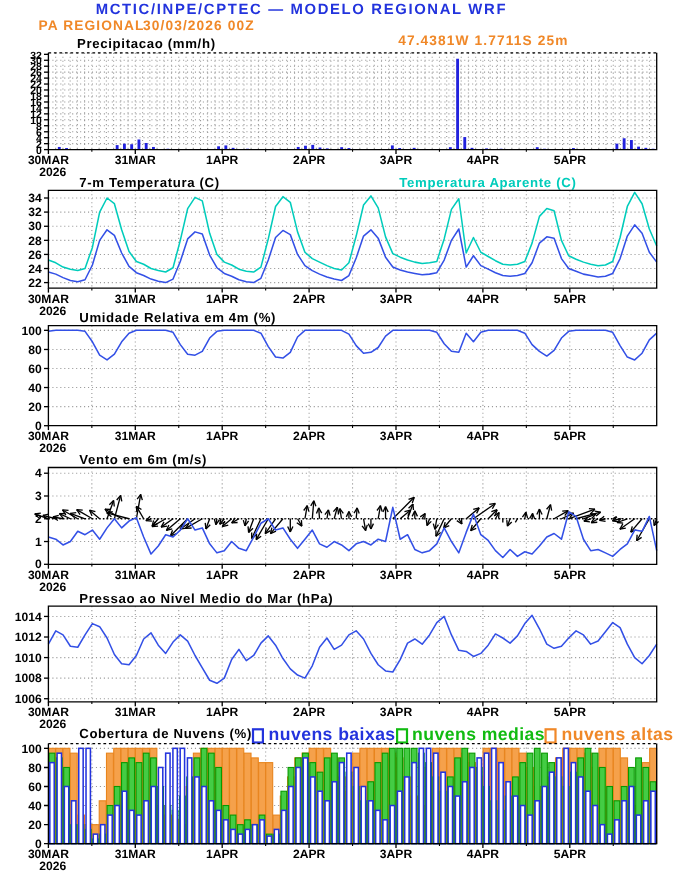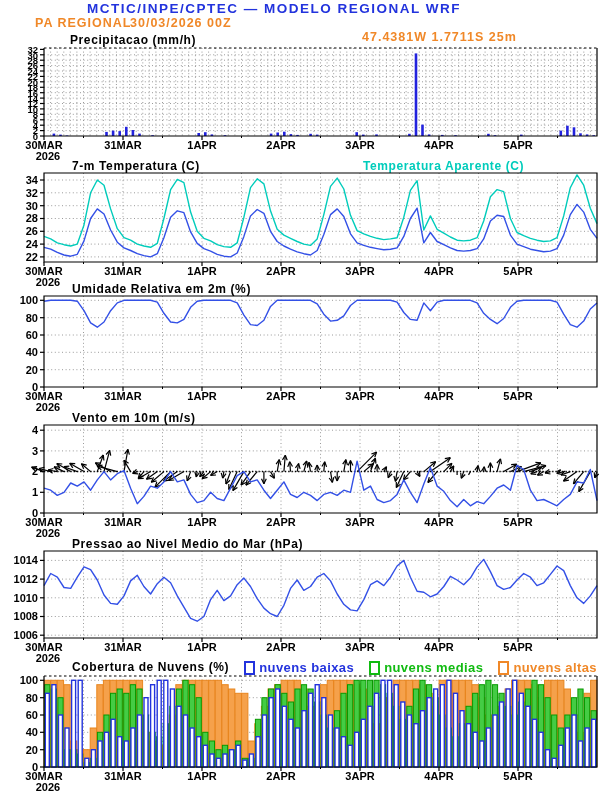--- a/index.html
+++ b/index.html
@@ -3,37 +3,37 @@
 <meta charset="utf-8">
 <style>
   html,body{margin:0;padding:0}
   body{width:612px;height:792px;position:relative;background:#fff;
        font-family:"Liberation Sans",sans-serif;overflow:hidden}
   .abs{position:absolute;white-space:nowrap}
   .hdr1{left:0;top:1px;width:548px;text-align:center;font-weight:700;font-size:13.5px;letter-spacing:1.5px}
   .hdr2{font-weight:700;font-size:12.5px;letter-spacing:1px}
   .ptitle{font-weight:700;font-size:12px;letter-spacing:0.6px;color:#000}
   .legend-row{left:72px;top:660px;width:525px;display:flex;justify-content:space-between}
-  .legend-item{display:flex;align-items:center;font-weight:700;font-size:13px;letter-spacing:0.4px}
+  .legend-item{display:flex;align-items:center;font-weight:700;font-size:16px;letter-spacing:0.4px}
   .swatch{display:inline-block;width:7px;height:10px;background:#fff;border:2px solid #000;margin-right:4px}
   svg text{font-family:"Liberation Sans",sans-serif;font-weight:700;fill:#000}
 </style>
 </head>
 <body>
 
 <div class="abs hdr1" style="color: rgb(34, 51, 221);">MCTIC/INPE/CPTEC — MODELO REGIONAL WRF</div>
 <div class="abs hdr2" style="left: 35px; top: 16px; color: rgb(240, 136, 40);">PA REGIONAL</div>
 <div class="abs hdr2" style="left: 130px; top: 16px; color: rgb(240, 136, 40);">30/03/2026 00Z</div>
 <div class="abs hdr2" style="left: 362px; top: 30px; color: rgb(240, 136, 40);">47.4381W 1.7711S 25m</div>
 
 <div class="abs ptitle" style="left:70px;top:33px">Precipitacao (mm/h)</div>
 <div class="abs ptitle" style="left:72px;top:159px">7-m Temperatura (C)</div>
 <div class="abs ptitle" style="left: 363px; top: 159px; color: rgb(0, 204, 187);">Temperatura Aparente (C)</div>
-<div class="abs ptitle" style="left:72px;top:282px">Umidade Relativa em 2m (%)</div>
-<div class="abs ptitle" style="left:72px;top:411px">Vento em 10m (m/s)</div>
+<div class="abs ptitle" style="left:72px;top:282px">Umidade Relativa em 4m (%)</div>
+<div class="abs ptitle" style="left:72px;top:411px">Vento em 6m (m/s)</div>
 <div class="abs ptitle" style="left:72px;top:537px">Pressao ao Nivel Medio do Mar (hPa)</div>
 
 <div class="abs legend-row">
   <span class="ptitle">Cobertura de Nuvens (%)</span>
   <span class="legend-item">
     <span class="swatch" id="sw0" style="border-color: rgb(35, 51, 221);"></span>
     <span id="lg0" style="color: rgb(35, 51, 221);">nuvens baixas</span>
   </span>
   <span class="legend-item">
     <span class="swatch" id="sw1" style="border-color: rgb(17, 187, 17);"></span>

